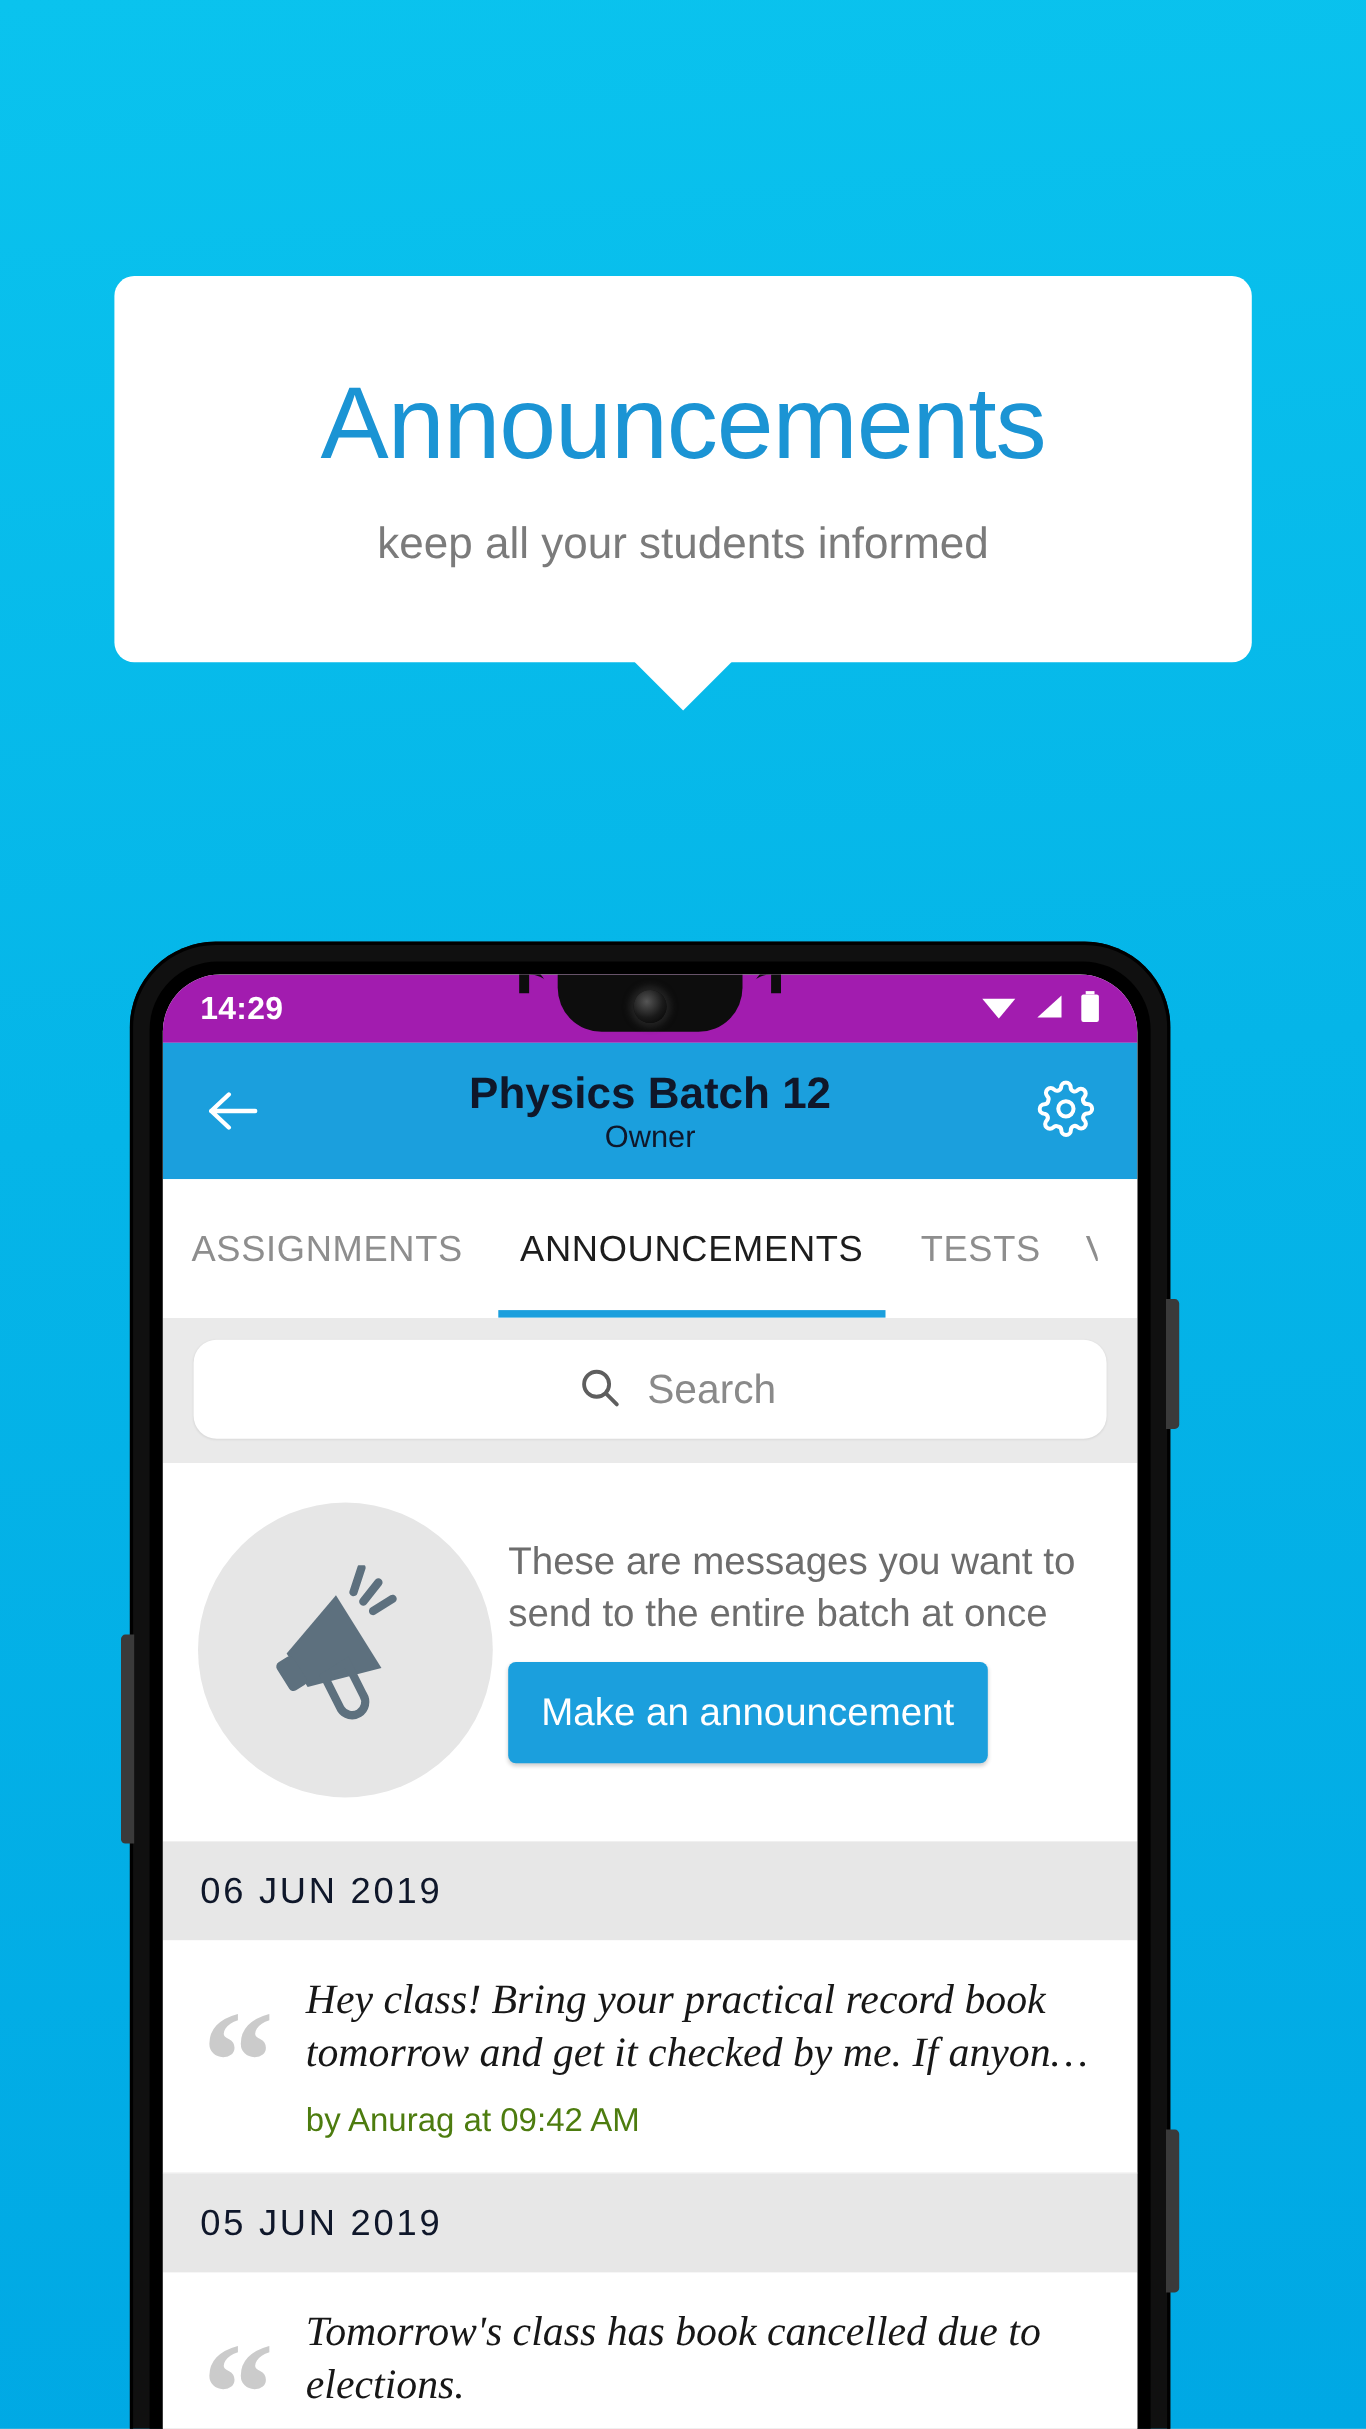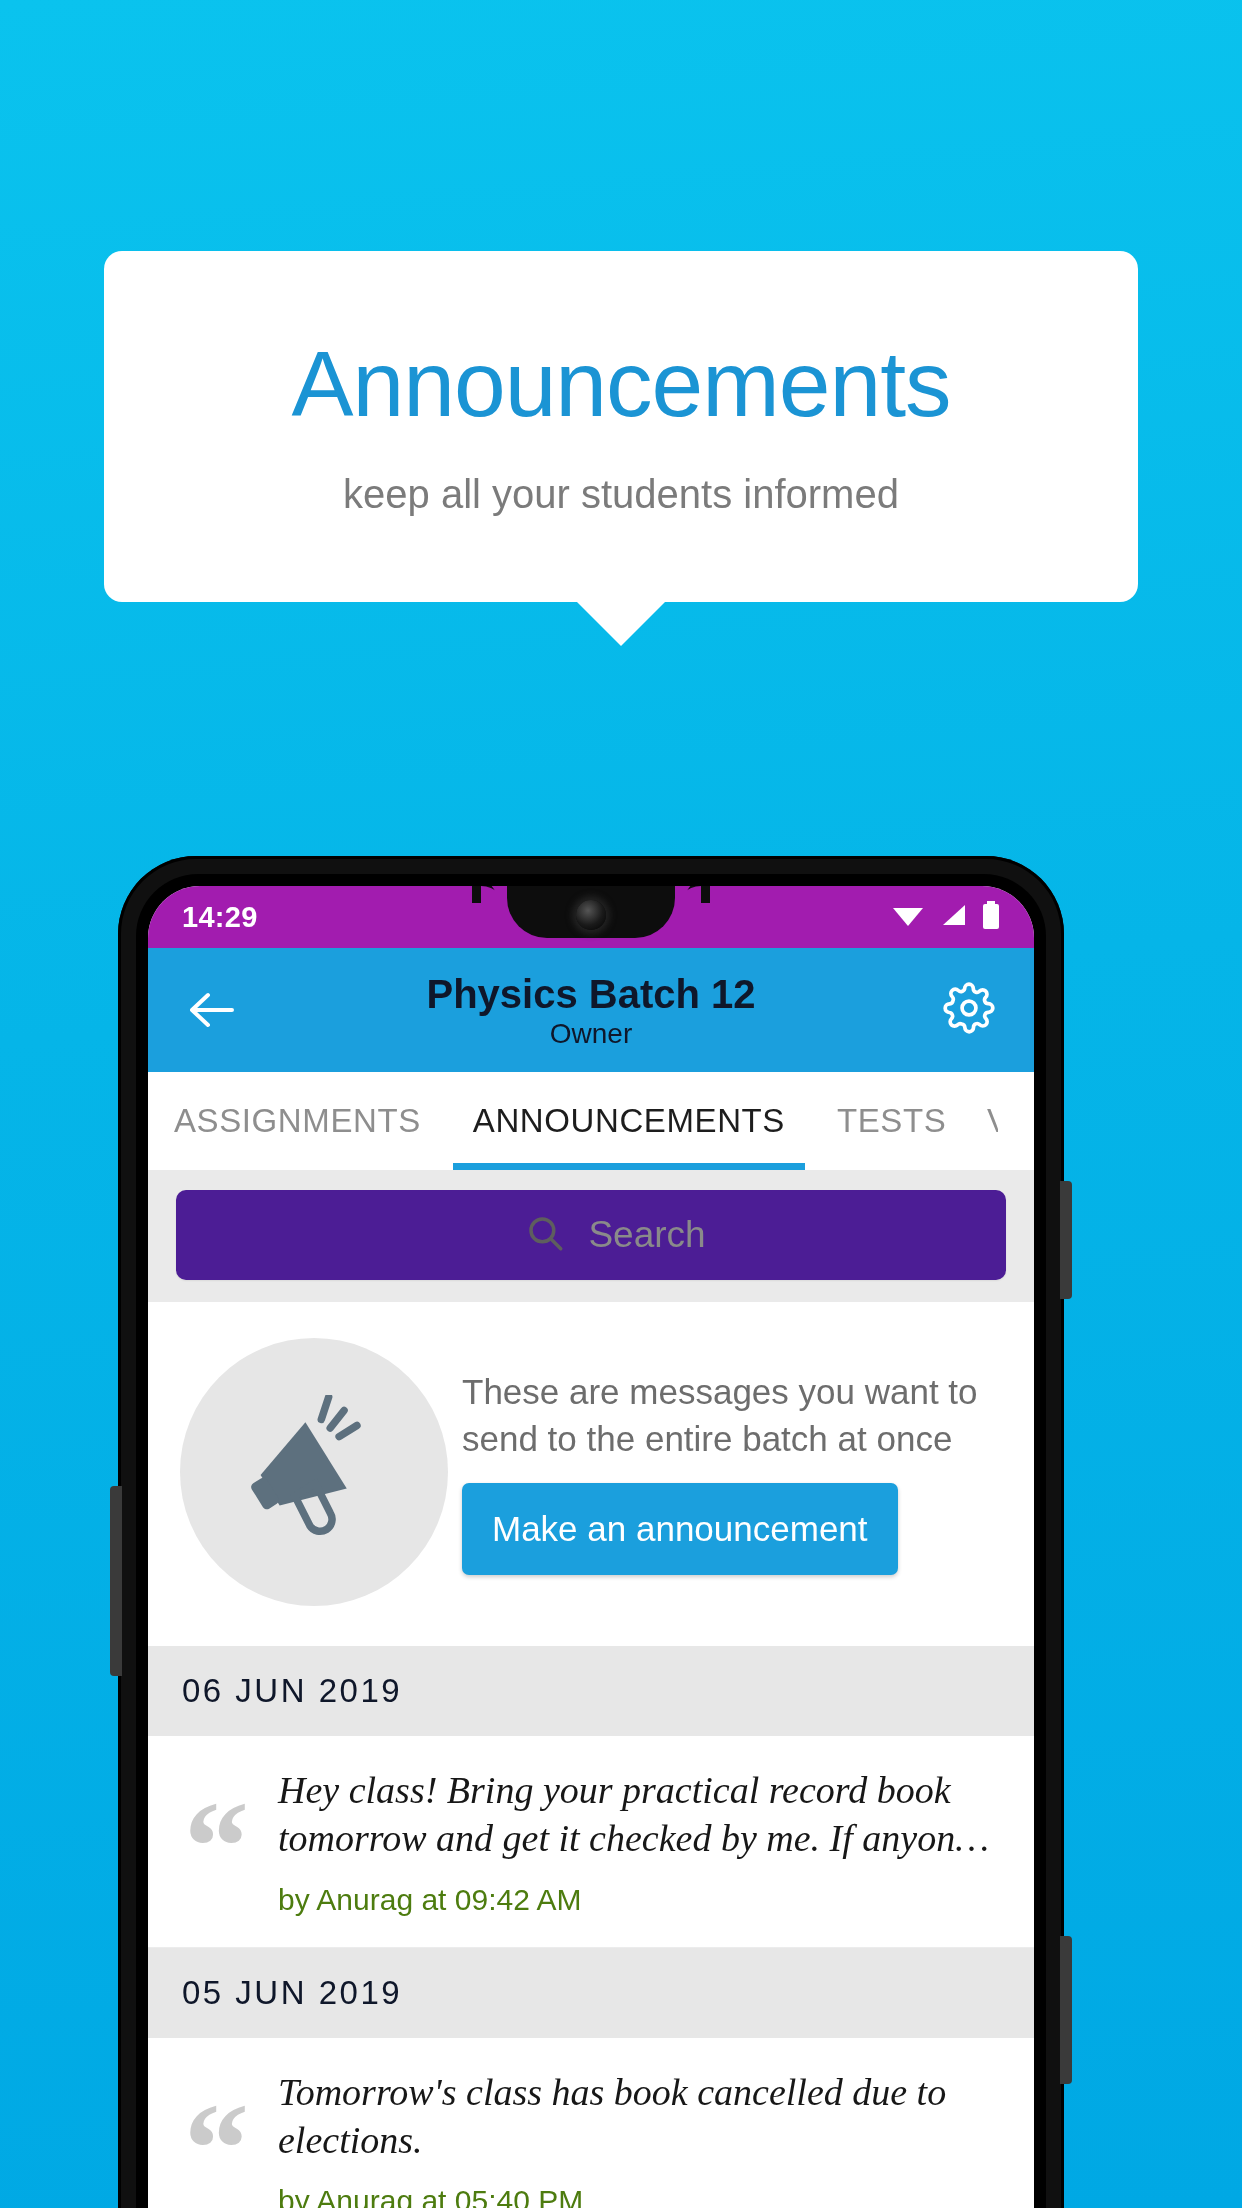--- a/index.html
+++ b/index.html
@@ -90,39 +90,39 @@
     height:124px; background:#1b9fdd; color:#0f172a;
     display:flex; align-items:center; padding:0 34px; position:relative;
   }
   .appbar-titles{ flex:1; text-align:center; }
   .appbar-title{ font-size:40px; font-weight:600; line-height:1.15; }
   .appbar-subtitle{ font-size:28px; font-weight:400; margin-top:1px; }
   .icon-btn{ width:62px; height:62px; display:flex; align-items:center; justify-content:center; }
 
   
   .tabs{
-    height:98px; background:#fff; display:flex; align-items:stretch;
+    height:126px; background:#fff; display:flex; align-items:stretch;
     overflow:hidden; position:relative;
   }
   .tab{
     display:flex; align-items:center; justify-content:center;
     padding:0 26px; font-size:33px; letter-spacing:.6px;
     color:#8e8e8e; white-space:nowrap; position:relative;
   }
   .tab.active{ color:#1d1d1d; font-weight:500; }
   .tab.active::after{
     content:""; position:absolute; left:6px; right:6px; bottom:0;
     height:7px; background:#1b9fdd;
   }
   .tab.clipped{ padding-right:0; width:22px; overflow:hidden; padding-left:26px; }
 
   
   .search-wrap{ background:#eaeaea; padding:20px 28px 22px; }
   .search-box{
-    background:#4c1d95; border-radius:10px; height:90px;
+    background:#ffffff; border-radius:21px; height:90px;
     display:flex; align-items:center; justify-content:center; gap:22px;
     box-shadow:0 1px 2px rgba(0,0,0,.07);
     padding-left:48px;
   }
   .search-placeholder{ font-size:37px; color:#8a8a8a; }
 
   
   .promo-row{
     background:#fff; display:flex; align-items:center;
     padding:36px 32px 40px; gap:14px;

